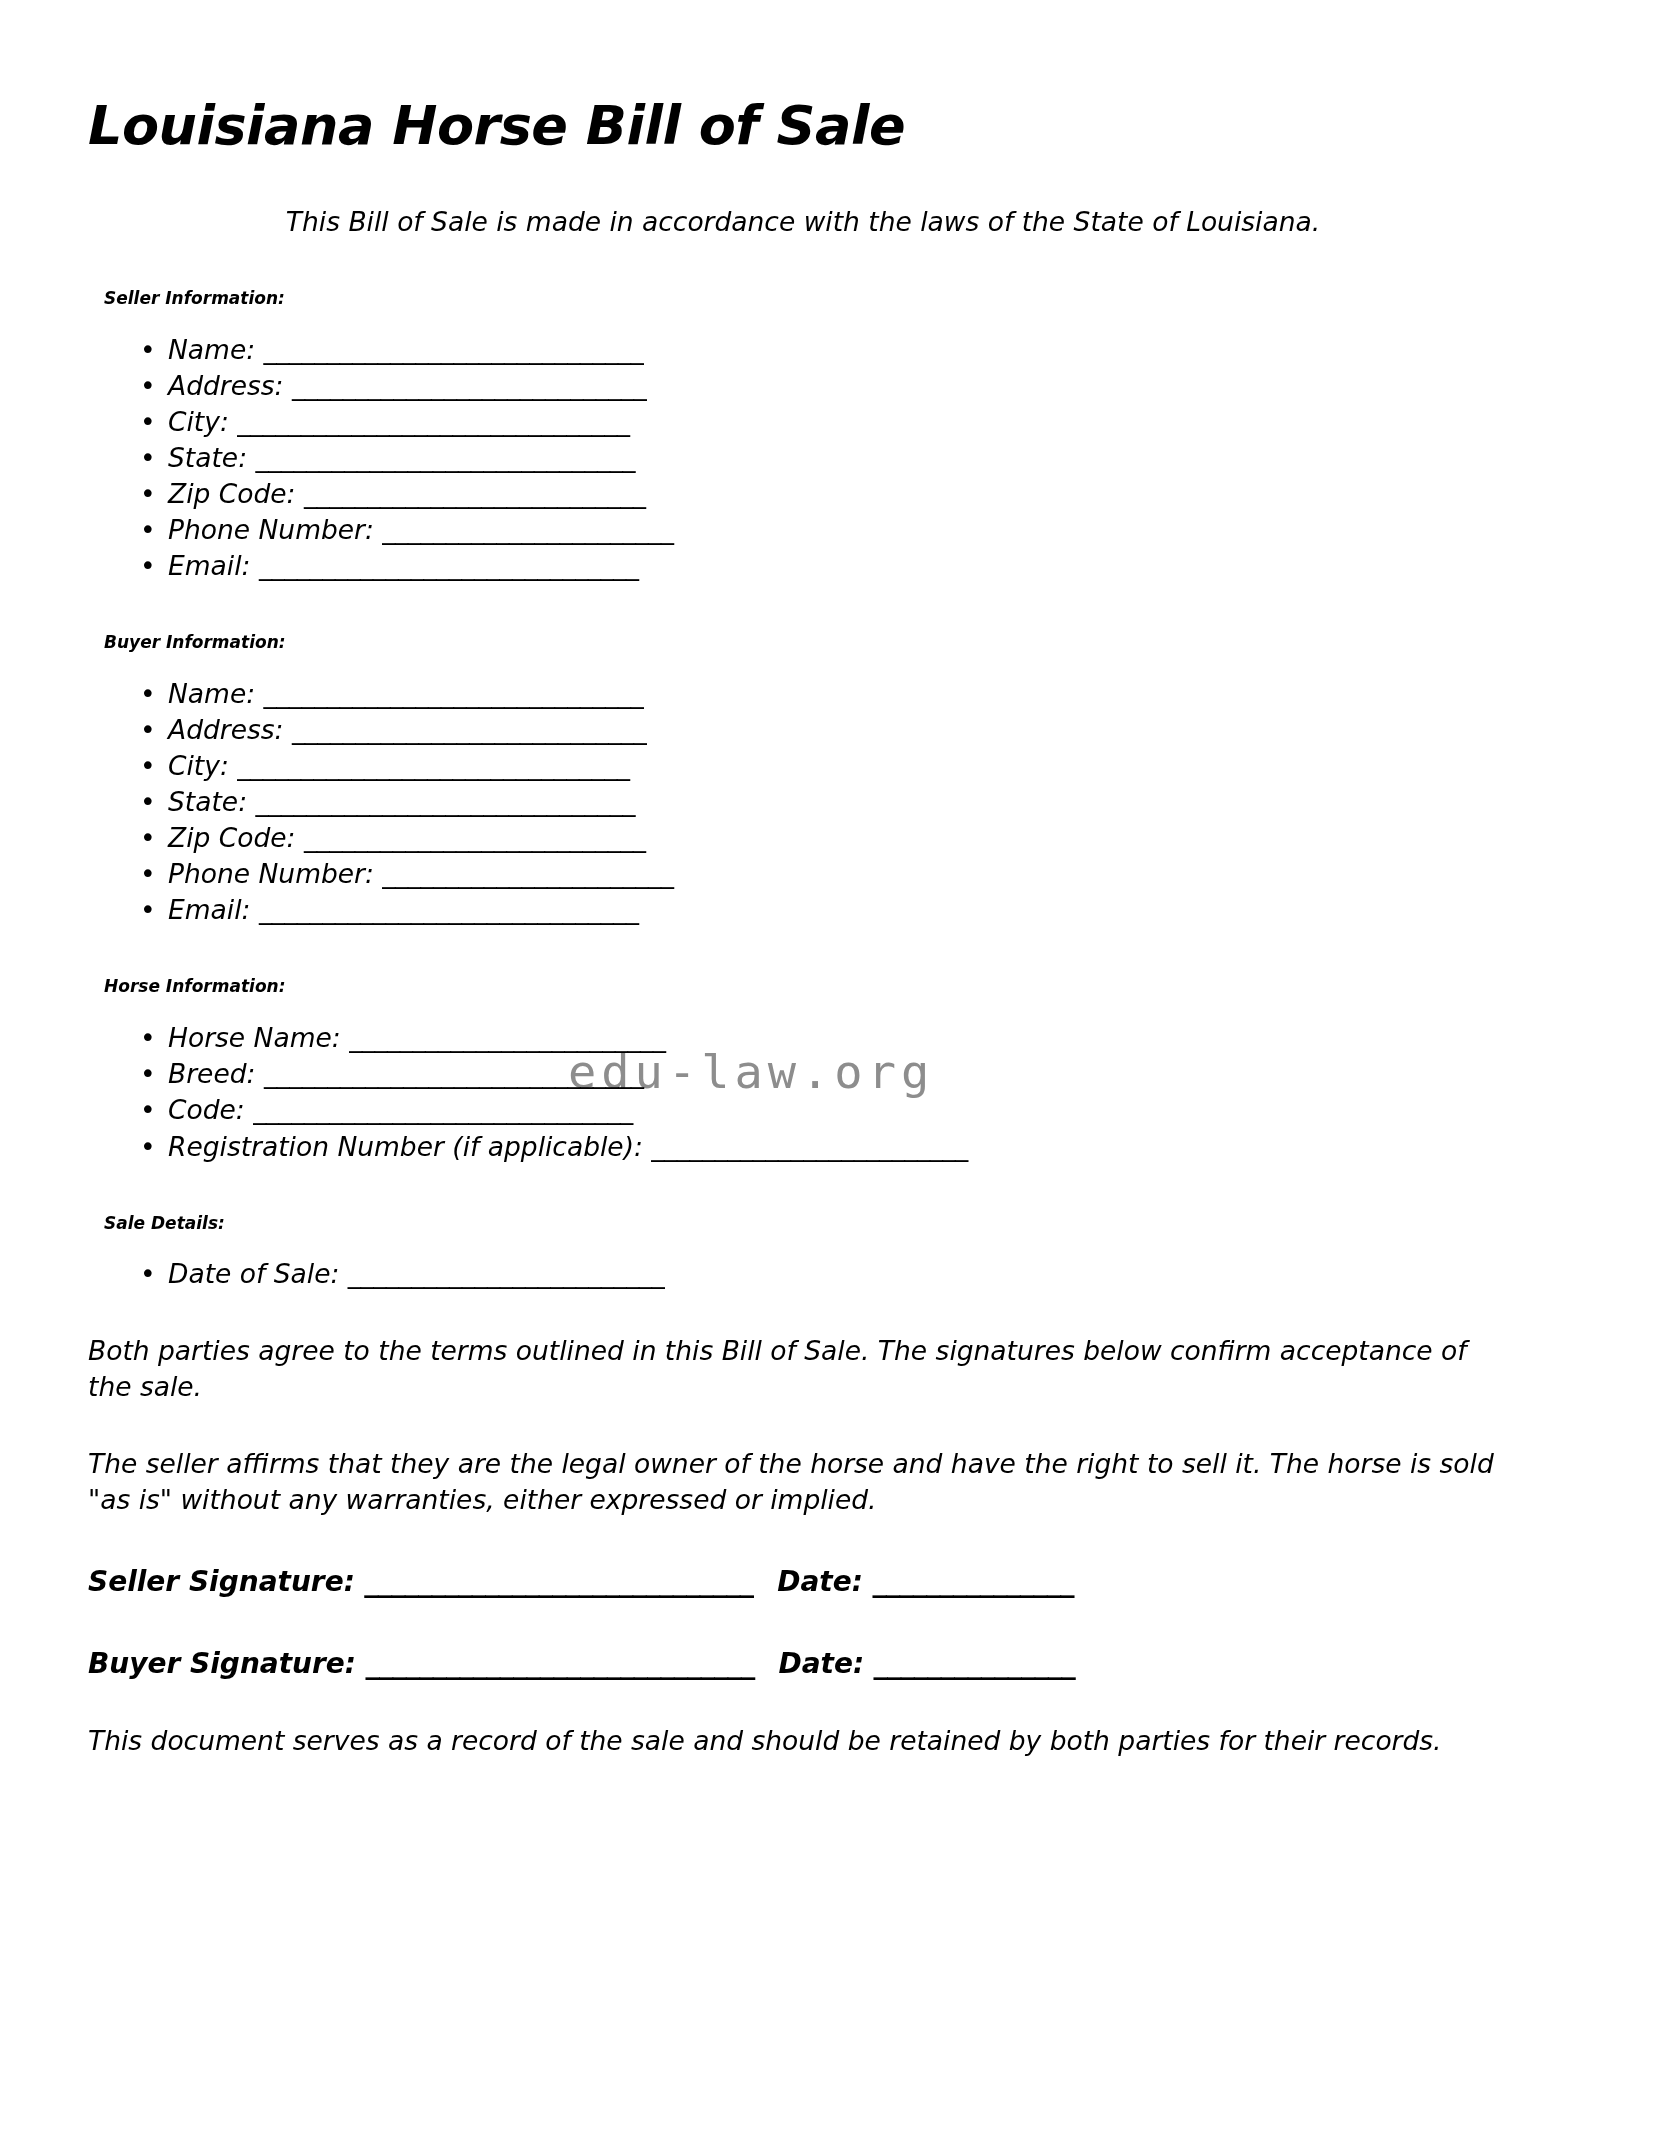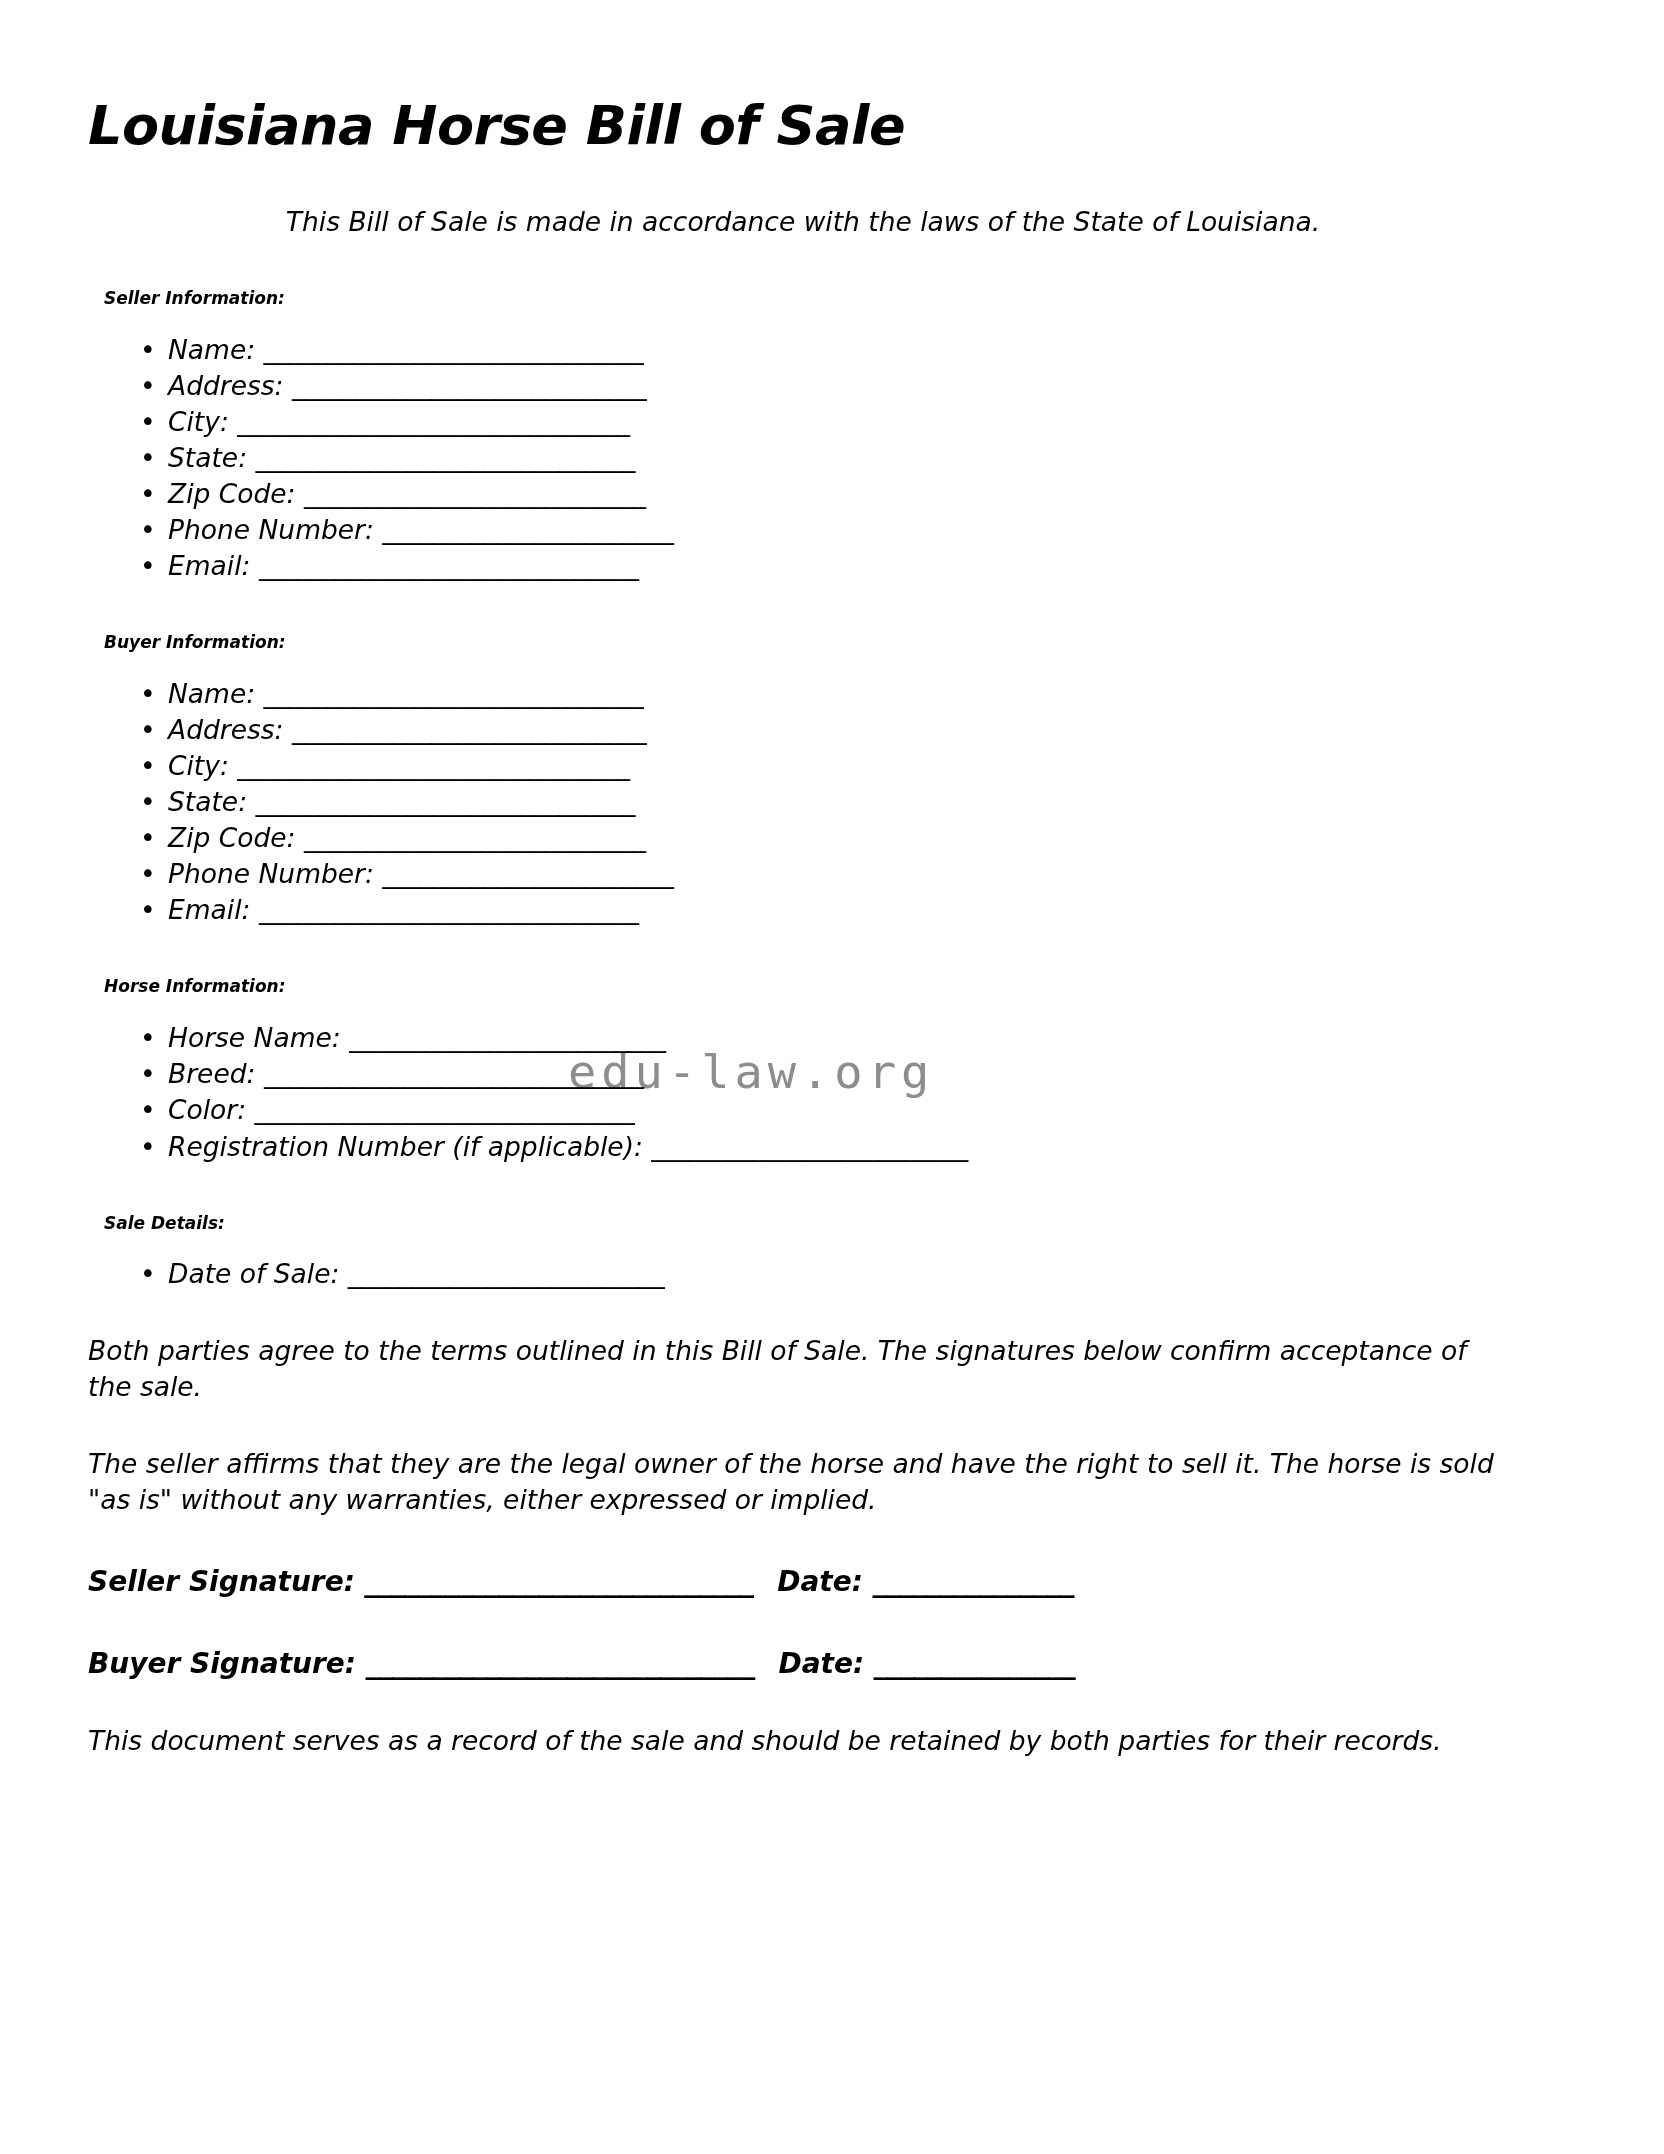--- a/index.html
+++ b/index.html
@@ -142,21 +142,21 @@
       <li><span>State:</span> <span class="blank">______________________________</span></li>
       <li><span>Zip Code:</span> <span class="blank">___________________________</span></li>
       <li><span>Phone Number:</span> <span class="blank">_______________________</span></li>
       <li><span>Email:</span> <span class="blank">______________________________</span></li>
     </ul>
 
     <h2 class="section-heading">Horse Information:</h2>
     <ul class="field-list">
       <li><span>Horse Name:</span> <span class="blank">_________________________</span></li>
       <li><span>Breed:</span> <span class="blank">______________________________</span></li>
-      <li><span>Color:</span> <span class="blank">______________________________</span></li>
+      <li><span>Code:</span> <span class="blank">______________________________</span></li>
       <li><span>Registration Number (if applicable):</span> <span class="blank">_________________________</span></li>
     </ul>
 
     <h2 class="section-heading">Sale Details:</h2>
     <ul class="field-list">
       <li><span>Date of Sale:</span> <span class="blank">_________________________</span></li>
     </ul>
 
     <p class="body-para">Both parties agree to the terms outlined in this Bill of Sale. The signatures below confirm acceptance of the sale.</p>
 

